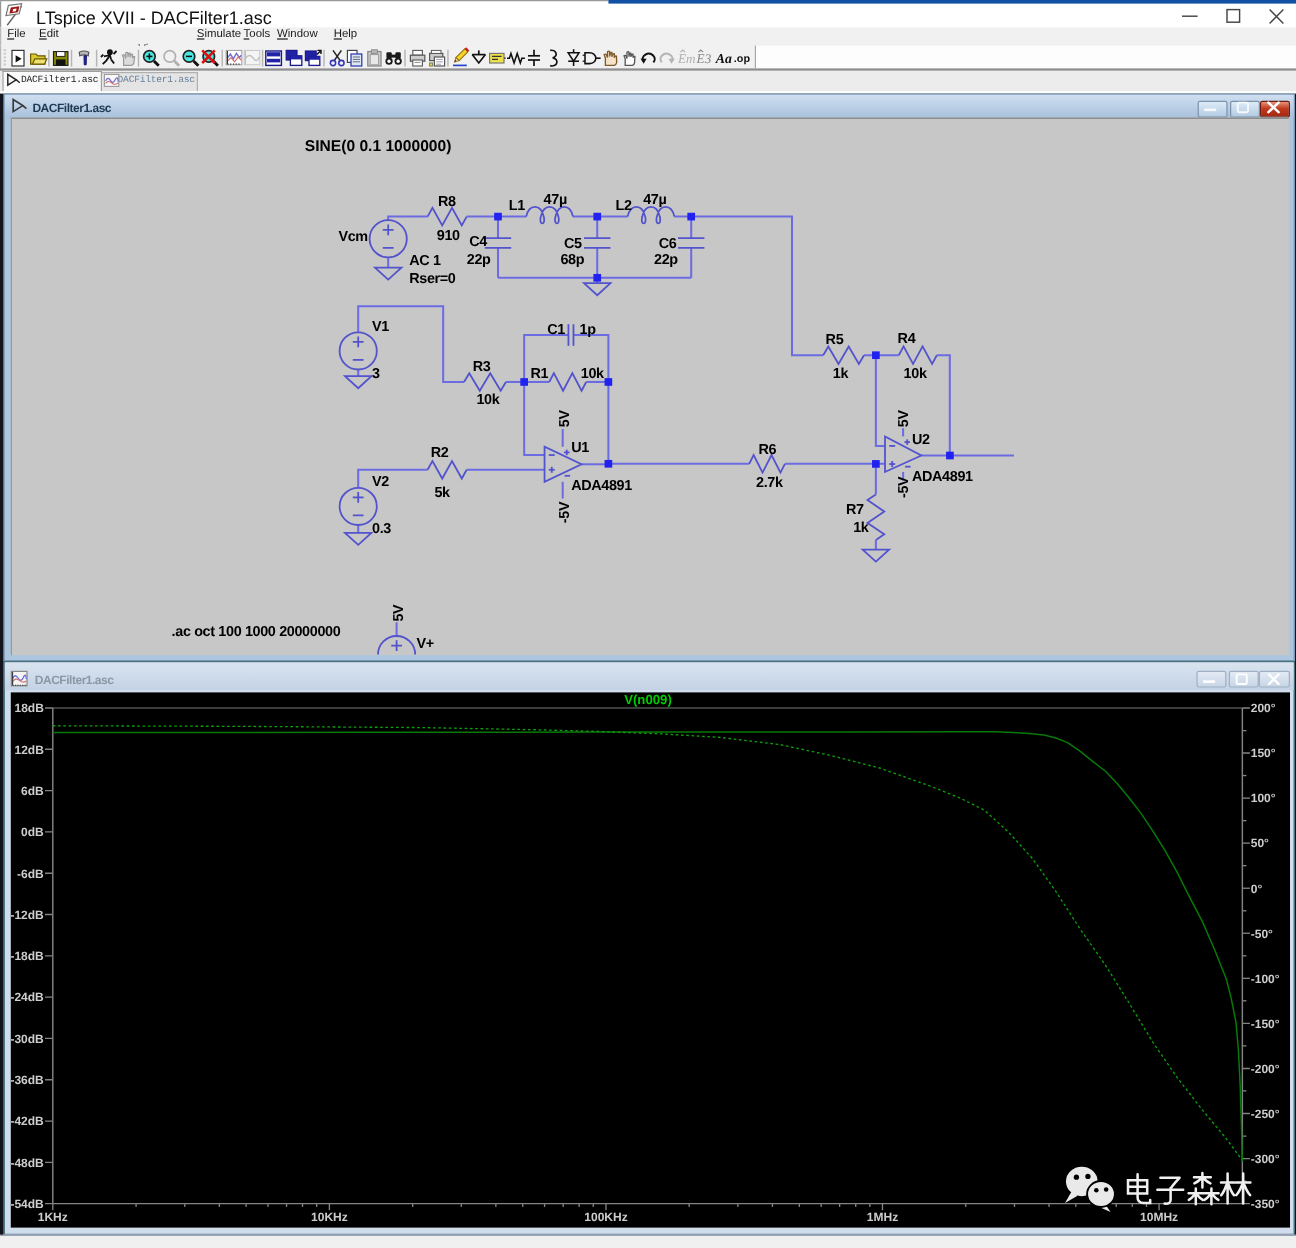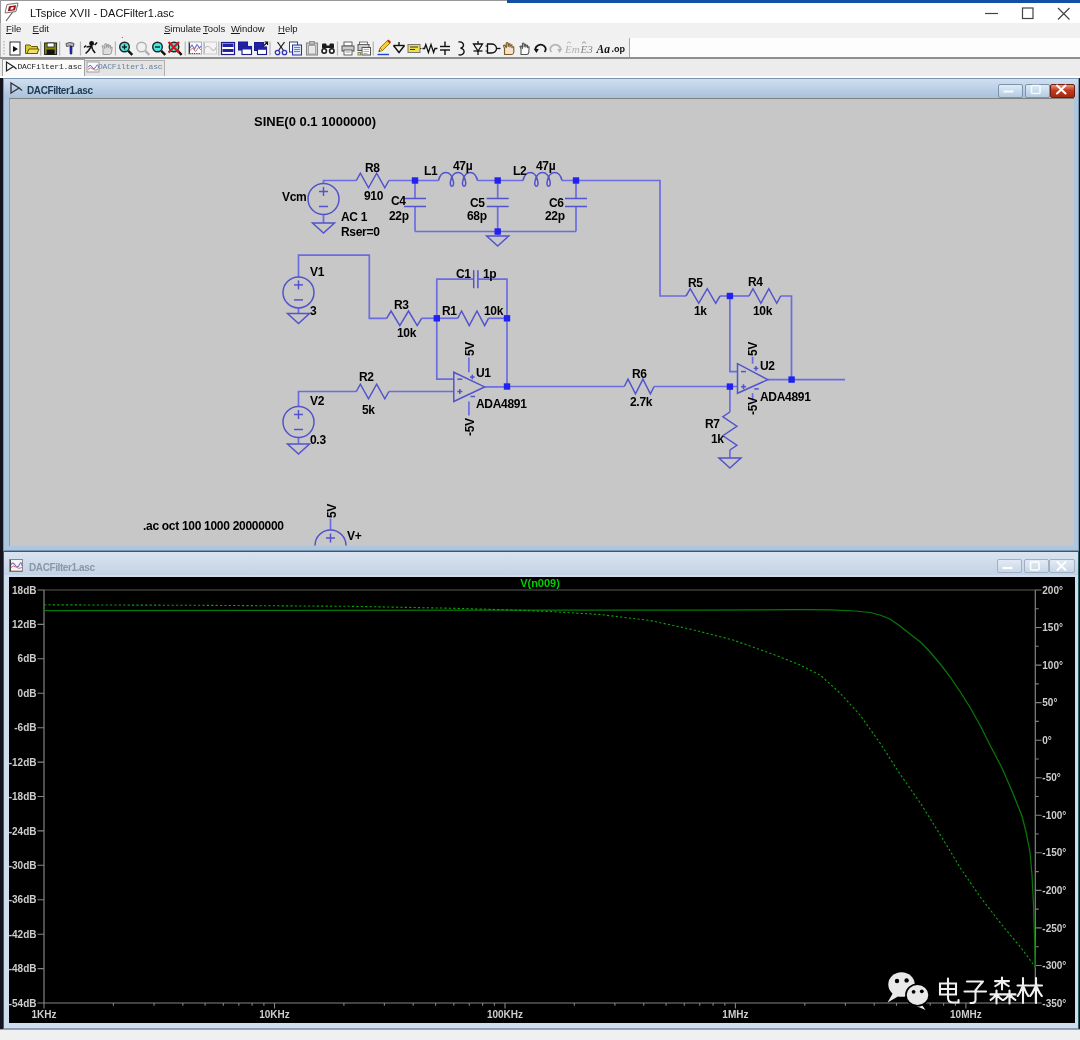--- a/index.html
+++ b/index.html
@@ -3,21 +3,21 @@
 *{margin:0;padding:0;box-sizing:border-box}
 body{width:1080px;height:1040px;position:relative;overflow:hidden;background:#f0f0f0;
  font-family:"Liberation Sans",sans-serif}
 .abs{position:absolute}
 </style></head><body>
 
 <div class="abs" style="left:0;top:1px;width:1080px;height:22px;background:#fff;border-left:1px solid #989898"></div>
 
 <div class="abs" style="left:0;top:0;width:507px;height:1px;background:#989898"></div>
 <div class="abs" style="left:507px;top:0;width:573px;height:2.5px;background:#1150a5"></div>
-<div class="abs" style="left:30px;top:7px;font-size:11px;color:#111">LTspice XVII - DACFilter1.asc</div>
+<div class="abs" style="left:30px;top:7px;font-size:15px;color:#111">LTspice XVII - DACFilter1.asc</div>
 
 <div class="abs" style="left:0;top:23px;width:1080px;height:15px;background:#f1f1f1;border-left:1px solid #b8b8b8"></div>
 <div class="abs" style="left:0;top:23px;width:952px;height:15px;font-size:9.5px;color:#1a1a1a">
     <span style="position:absolute;left:6px;top:0px"><u>F</u>ile</span>
     <span style="position:absolute;left:32.6px;top:0px"><u>E</u>dit</span>
     <span style="position:absolute;left:63.7px;top:16px">H<u>i</u>erarchy</span>
     <span style="position:absolute;left:115.2px;top:12px"><u>V</u>iew</span>
     <span style="position:absolute;left:164px;top:0px"><u>S</u>imulate</span>
     <span style="position:absolute;left:203px;top:0px"><u>T</u>ools</span>
     <span style="position:absolute;left:230.9px;top:0px"><u>W</u>indow</span>

